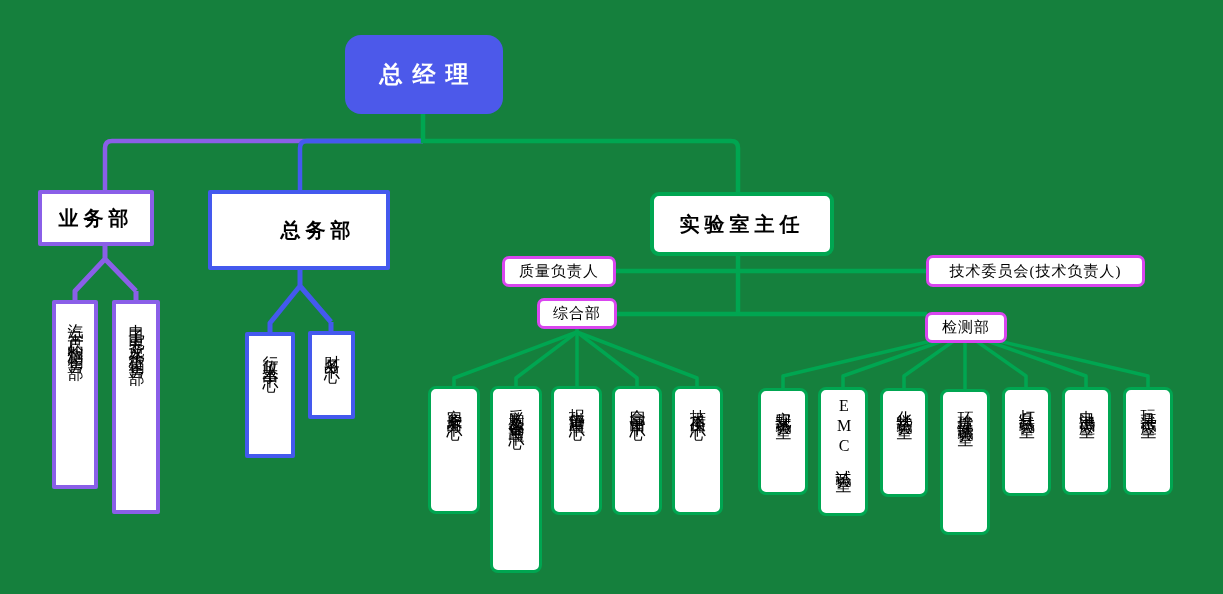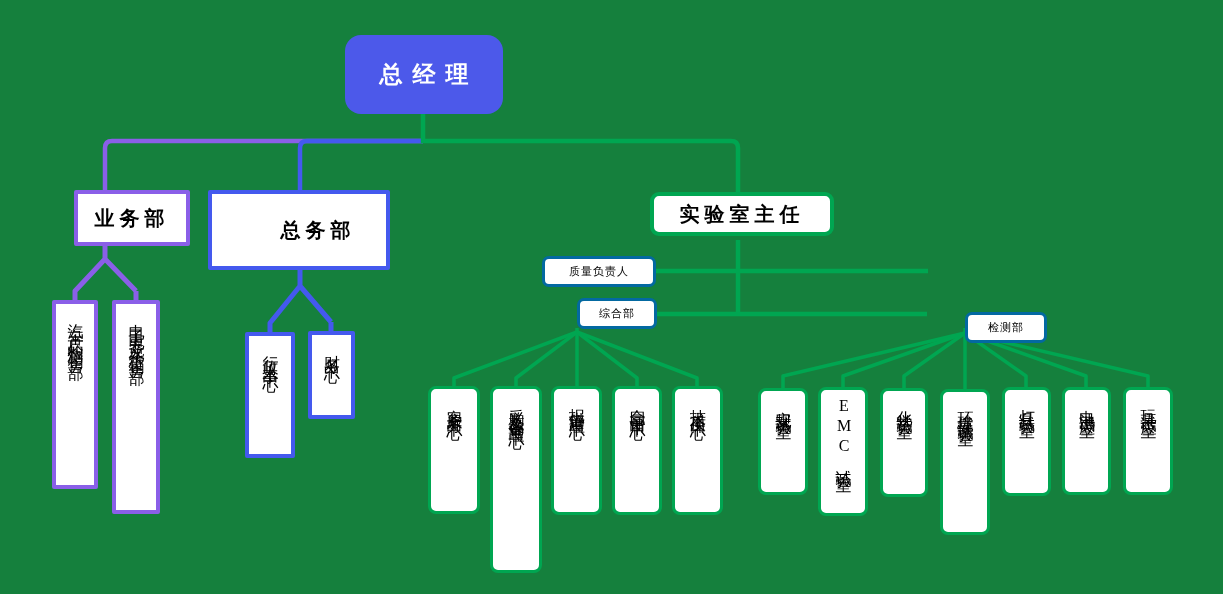--- a/index.html
+++ b/index.html
@@ -24,40 +24,40 @@
     background:#4c59ea;color:#ffffff;
     border-radius:16px;
     font-size:23px;font-weight:bold;letter-spacing:10px;text-indent:10px;
   }
   
   .big{font-size:20px;font-weight:bold;letter-spacing:5px;line-height:1.4;}
   .b-purple{border:4px solid #8a5fe8;border-radius:2px;}
   .b-blue{border:4px solid #4459ee;border-radius:2px;padding-left:38px;}
   .b-green-big{border:4px solid #00a651;border-radius:9px;}
   
-  .g-small{border:3px solid #0369a1;border-radius:7px;font-size:11px;letter-spacing:1px;margin-left:40px;}
+  .g-small{border:3px solid #d946ef;border-radius:7px;font-size:15px;letter-spacing:1px;}
   
   .vnode{align-items:flex-start;justify-content:center;overflow:hidden;}
   .vnode span{
     writing-mode:vertical-rl;
     text-orientation:upright;
     font-size:16px;
     padding-top:7px;
   }
   .v-purple{border:4px solid #8a5fe8;border-radius:2px;}
   .v-purple span{letter-spacing:5px;}
   .v-blue{border:4px solid #4459ee;border-radius:2px;}
   .v-blue span{letter-spacing:4px;}
   .v-green{border:3px solid #00a651;border-radius:8px;}
   .v-green span{letter-spacing:3px;}
   
   .p-root{left:345px;top:35px;width:158px;height:79px;}
-  .p-business{left:38px;top:190px;width:116px;height:56px;margin-left:36px;}
+  .p-business{left:38px;top:190px;width:116px;height:56px;}
   .p-genoffice{left:208px;top:190px;width:182px;height:80px;flex-direction:column;}
-  .p-labdir{left:650px;top:192px;width:184px;height:44px;}
+  .p-labdir{left:650px;top:192px;width:184px;height:64px;}
   .p-quality{left:502px;top:256px;width:114px;height:31px;}
   .p-techcom{left:926px;top:255px;width:219px;height:32px;}
   .p-compre{left:537px;top:298px;width:80px;height:31px;text-align:center;}
   .p-testing{left:925px;top:312px;width:82px;height:31px;}
   .p-c1{left:52px;top:300px;width:46px;height:189px;}
   .p-c2{left:112px;top:300px;width:48px;height:214px;}
   .p-c3{left:245px;top:332px;width:50px;height:126px;}
   .p-c4{left:308px;top:331px;width:47px;height:88px;}
   .p-g1{left:428px;top:386px;width:52px;height:128px;}
   .p-g2{left:490px;top:386px;width:52px;height:187px;}
@@ -115,20 +115,21 @@
 
   <div class="node big b-purple p-business">业务部</div>
 
   <div class="node big b-blue p-genoffice">
     <div>总务部</div>
   </div>
 
   <div class="node big b-green-big p-labdir">实验室主任</div>
 
   <div class="node g-small p-quality">质量负责人</div>
+  <div class="node g-small p-techcom">技术委员会(技术负责人)</div>
   <div class="node g-small p-compre">综合部</div>
   <div class="node g-small p-testing">检测部</div>
 
   <div class="node vnode v-purple p-c1">
     <span>汽车产品检测销售部</span>
   </div>
   <div class="node vnode v-purple p-c2">
     <span>电子电器及杂货销售部</span>
   </div>
 

